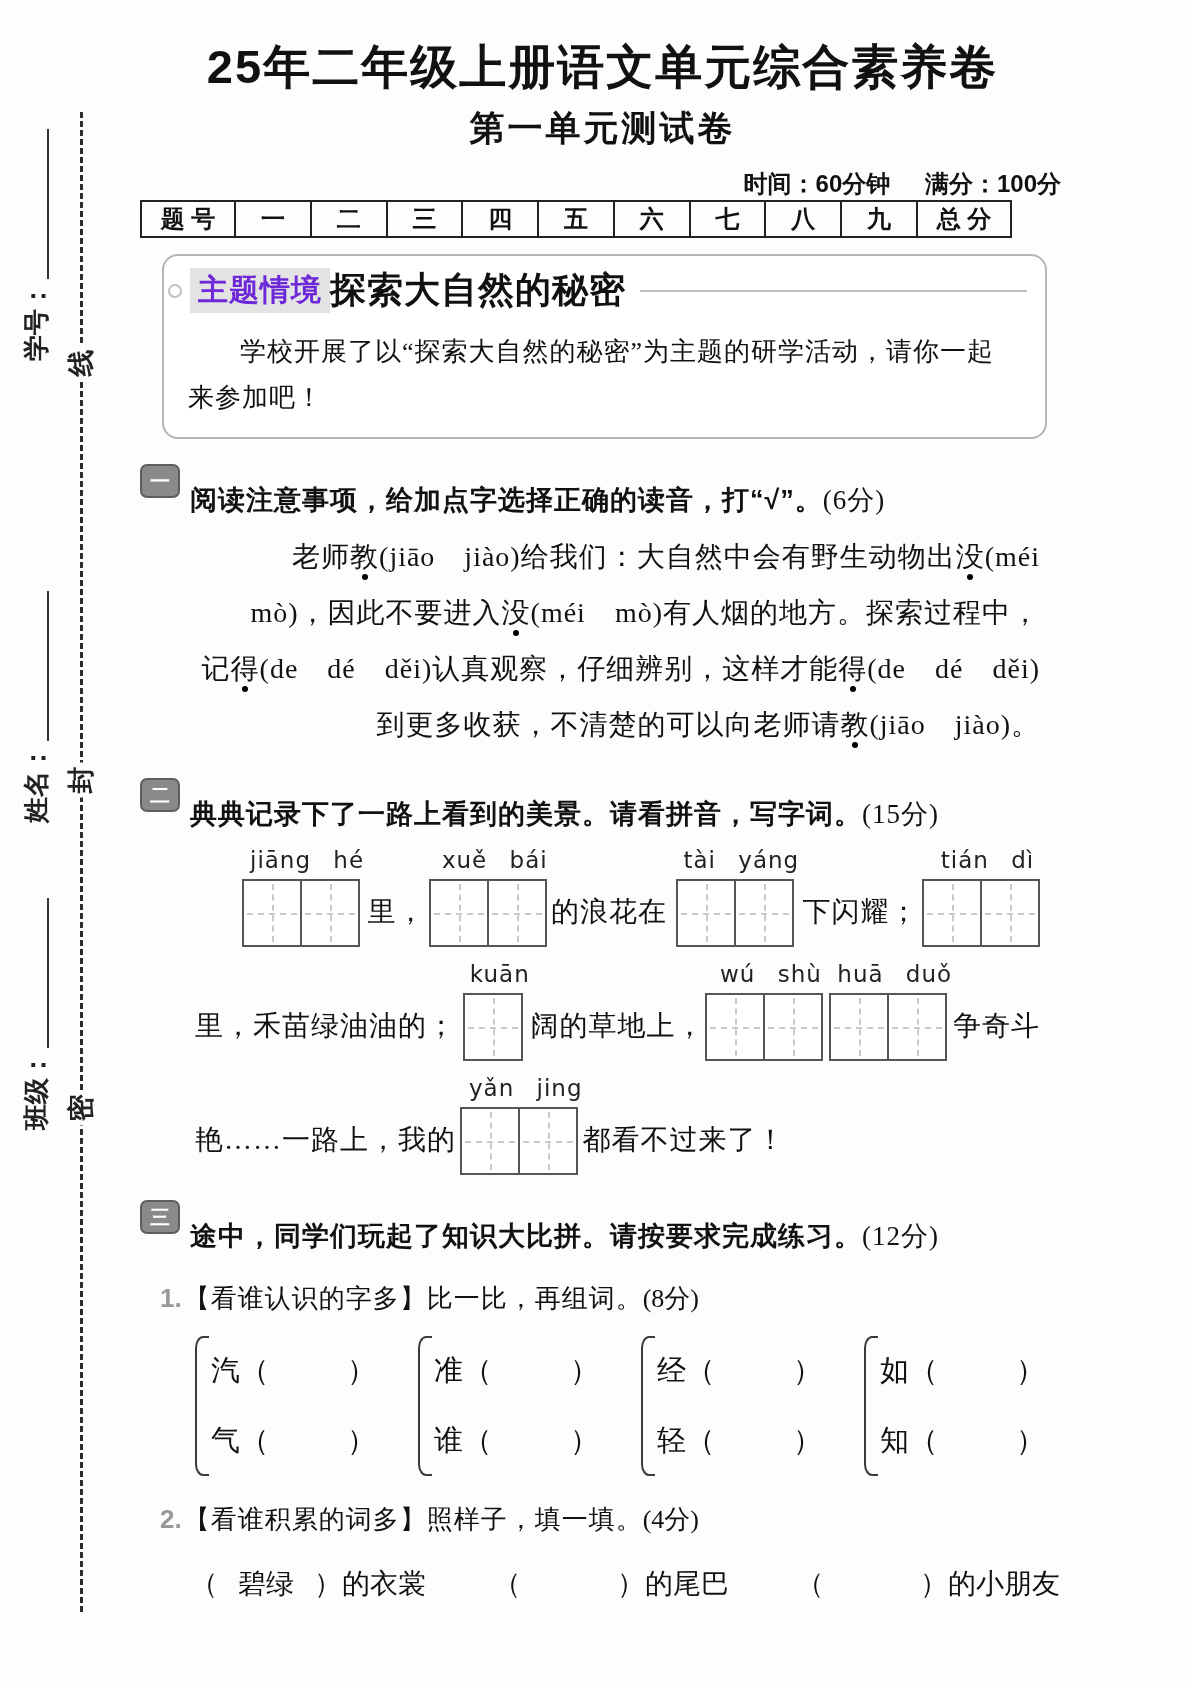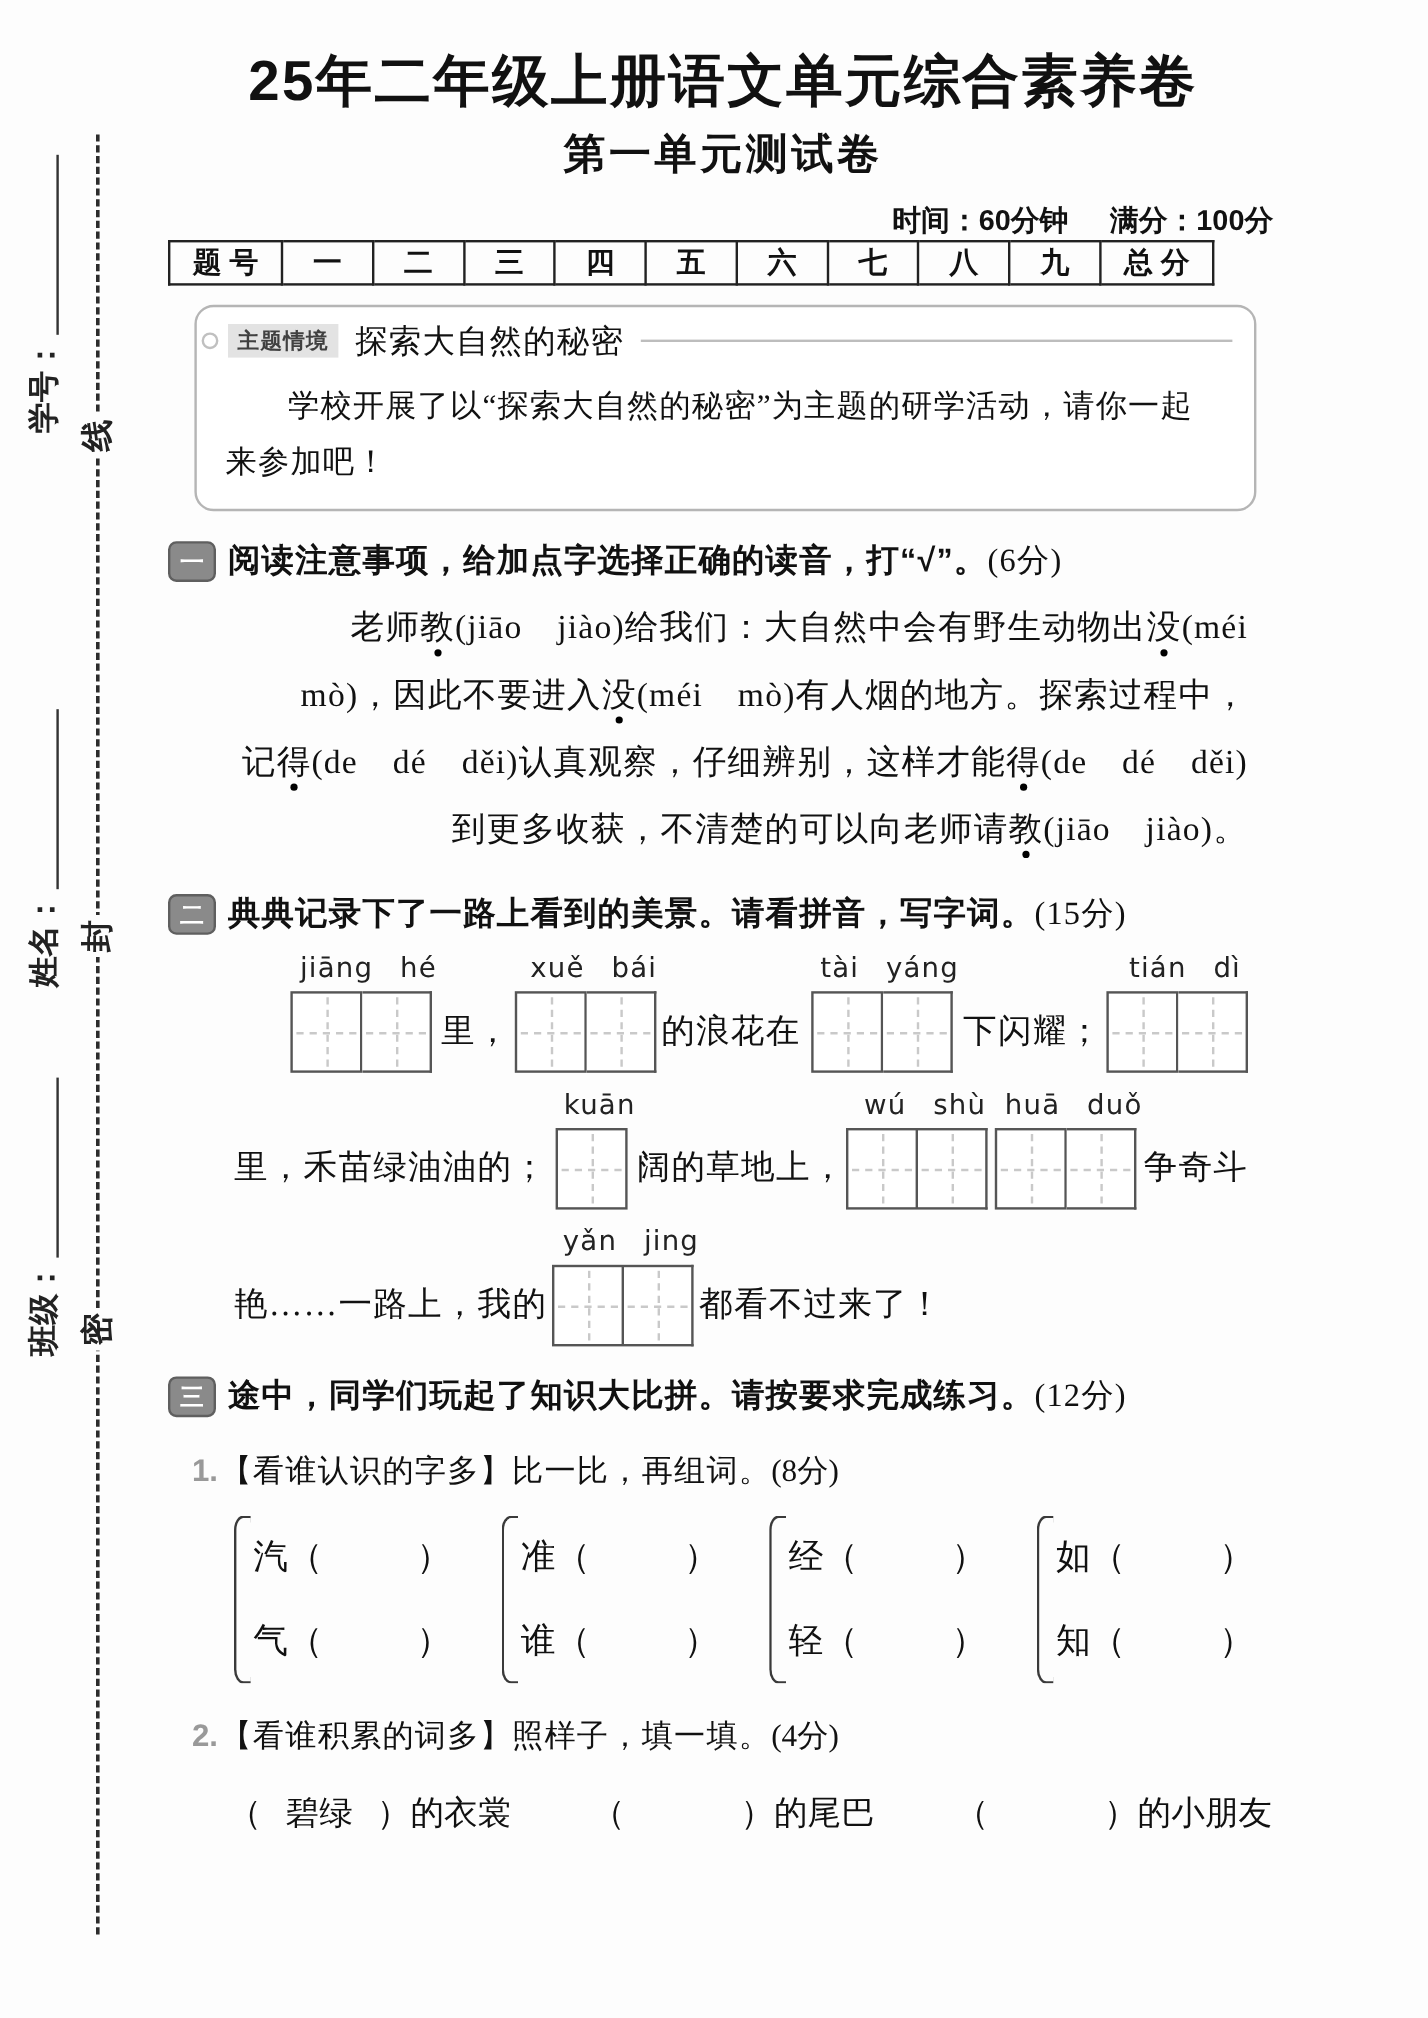--- a/index.html
+++ b/index.html
@@ -25,31 +25,31 @@
   
   table.score{border-collapse:collapse;width:872px;}
   table.score td{border:2px solid #222;height:34px;text-align:center;
         font-size:24px;font-weight:bold;padding:0;}
   td.c-first{width:92px;}  td.c-last{width:92px;}
   
   .theme-box{margin-top:16px;margin-left:22px;width:845px;border:2px solid #b5b5b5;
         border-radius:16px;padding:10px 18px 16px;background:#fff;}
   .theme-head{display:flex;align-items:center;}
   .theme-ring{width:10px;height:10px;border:2px solid #c0c0c0;border-radius:50%;margin:0 8px 0 -14px;background:#fff;}
-  .theme-tag{background:#e3e3e3;color:#404040;font-size:18px;font-weight:bold;padding:2px 8px;letter-spacing:1px;}
-  .theme-title{font-size:27px;font-weight:normal;margin-left:14px;letter-spacing:1px;}
+  .theme-tag{background:#e3e3e3;color:#6d28d9;font-size:30px;font-weight:bold;padding:2px 8px;letter-spacing:1px;}
+  .theme-title{font-size:36px;font-weight:bold;margin-left:0;letter-spacing:1px;}
   .theme-rule{flex:1;border-top:2px solid #bdbdbd;margin-left:14px;}
   .theme-body{margin:14px 6px 0;font-size:26px;line-height:46px;
         font-family:"Liberation Serif",serif;text-indent:2em;letter-spacing:1px;}
   
   .q-head{display:flex;align-items:flex-start;margin-top:22px;}
   .q-num{flex:0 0 auto;width:36px;height:30px;margin-top:3px;background:#8a8a8a;border:2px solid #5f5f5f;
         border-radius:7px;color:#fff;font-size:20px;font-weight:bold;
         display:flex;align-items:center;justify-content:center;}
-  .q-title{font-size:27px;font-weight:bold;margin-left:10px;letter-spacing:1px;line-height:38px;}
+  .q-title{font-size:27px;font-weight:bold;margin-left:10px;letter-spacing:1px;line-height:38px;margin-top:20px;}
   .q-points{font-weight:normal;font-family:"Liberation Serif",serif;}
   
   .passage{margin:10px 0 0 55px;width:845px;}
   .p-line{font-size:28px;line-height:56px;font-family:"Liberation Serif",serif;letter-spacing:1px;text-align:right;}
   .p-line.indent{text-indent:2em;}
   .dotchar{position:relative;}
   .dotchar::after{content:"";position:absolute;left:50%;bottom:-8px;width:6px;height:6px;
         border-radius:50%;background:#000;transform:translateX(-50%);}
   
   .p-rows{margin-left:55px;width:845px;}

